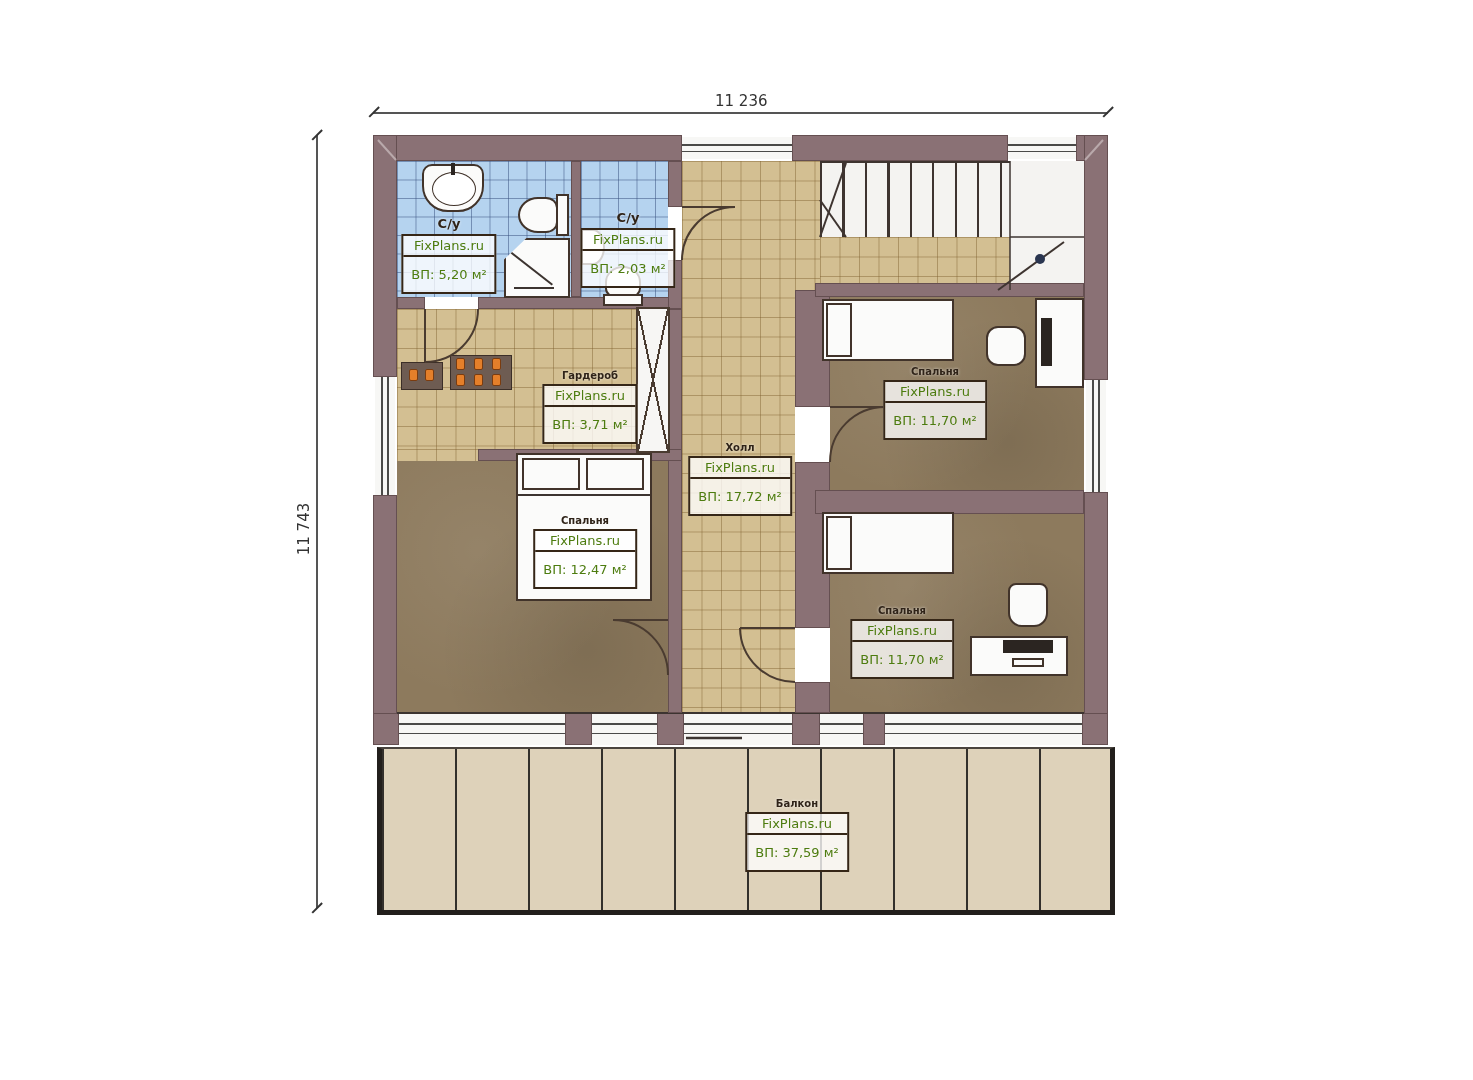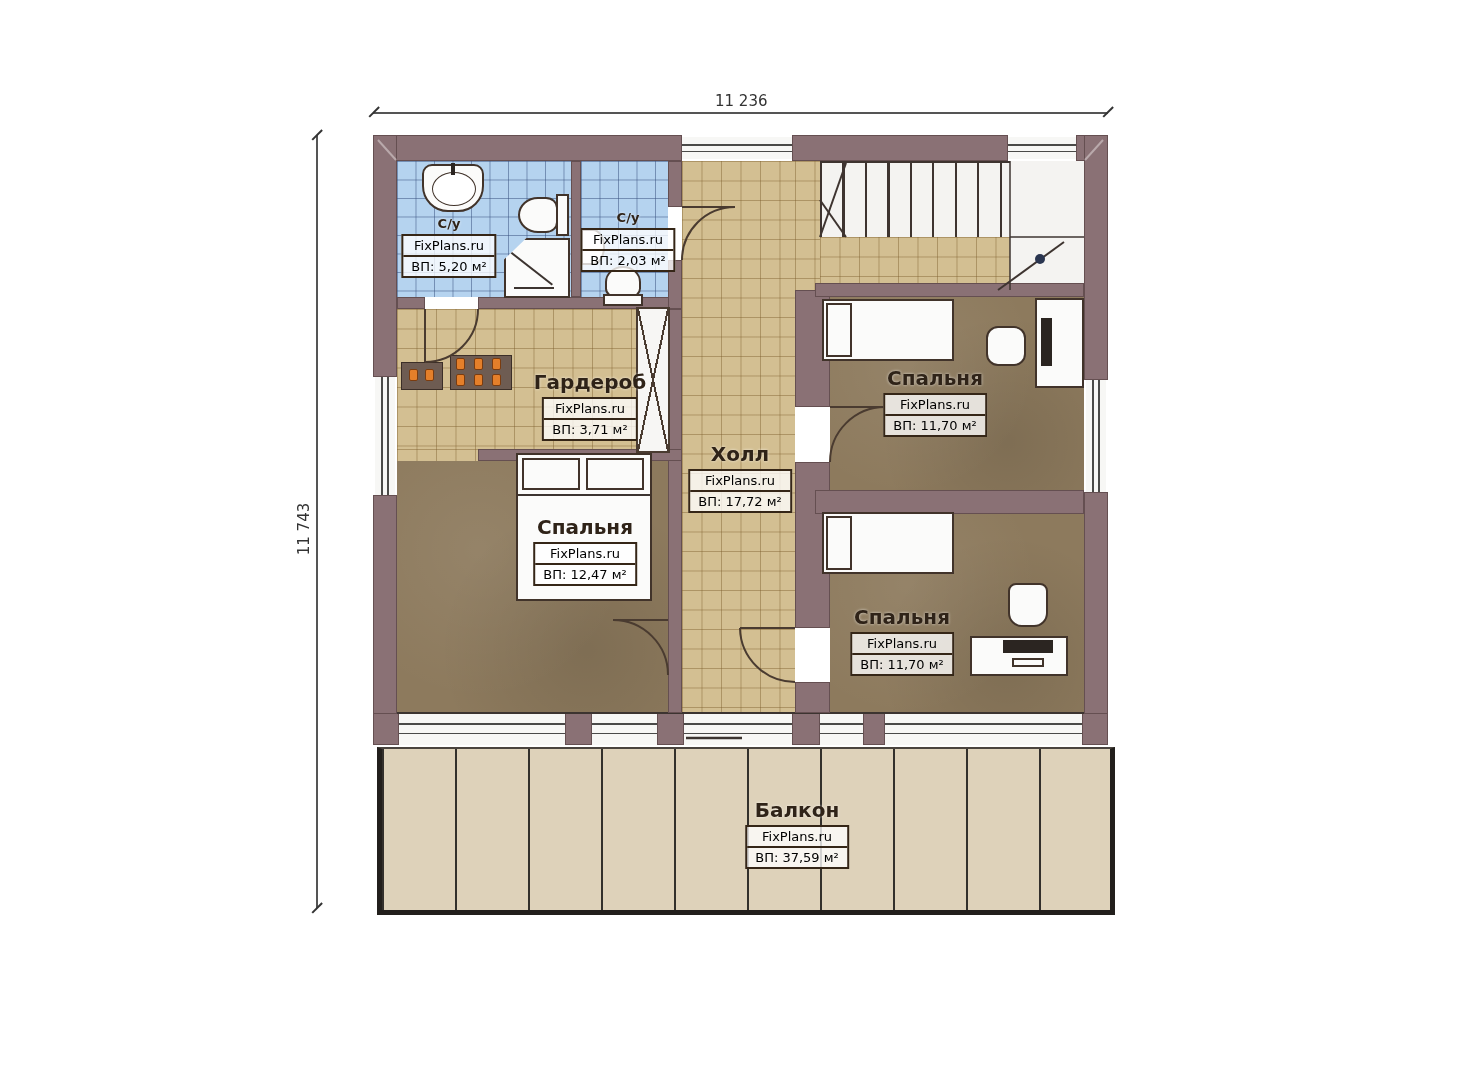--- a/index.html
+++ b/index.html
@@ -38,26 +38,26 @@
   
   .furn{position:absolute;background:#fbfbfa;border:2px solid #41332a;box-sizing:border-box;}
   .dark{position:absolute;background:#2b2521;}
   .dresser{position:absolute;background:#6e5c52;border:1px solid #3c2f28;box-sizing:border-box;}
   .shoe-dot{position:absolute;width:9px;height:12px;background:#e47f2a;border:1px solid #7a3c10;box-sizing:border-box;border-radius:2px;}
   .closet-x{position:absolute;background:#f7f6f4;border:2px solid #4a3b30;box-sizing:border-box;
     background-image:linear-gradient(to top right,transparent calc(50% - 1px),#4a3b30 calc(50% - 1px) calc(50% + 1px),transparent calc(50% + 1px)),
                      linear-gradient(to bottom right,transparent calc(50% - 1px),#4a3b30 calc(50% - 1px) calc(50% + 1px),transparent calc(50% + 1px));}
   
   .room-label{position:absolute;transform:translateX(-50%);display:flex;flex-direction:column;align-items:center;z-index:30;}
-  .room-name{font-weight:bold;color:#2f2318;font-size:20px;white-space:nowrap;margin-bottom:3px;
+  .room-name{font-weight:bold;color:#2f2318;font-size:10px;white-space:nowrap;margin-bottom:3px;
              text-shadow:0 0 3px rgba(255,255,255,.7);}
-  .label-box{border:2px solid #352617;background:rgba(255,255,255,.78);text-align:center;color:#000000;
+  .label-box{border:2px solid #352617;background:rgba(255,255,255,.78);text-align:center;color:#4d7c0f;
              font-size:13px;white-space:nowrap;}
   .label-box .row1{padding:2px 8px;border-bottom:2px solid #352617;}
-  .label-box .row2{padding:2px 8px;}
+  .label-box .row2{padding:10px 8px;}
   
   .dim-line{position:absolute;background:#555;}
   .dim-text{position:absolute;color:#333;font-size:15px;white-space:nowrap;}
   .tick{position:absolute;width:14px;height:1.5px;background:#333;transform:rotate(-45deg);}
   .thinline{position:absolute;background:#3c3430;}
   svg.overlay{position:absolute;left:0;top:0;z-index:25;pointer-events:none;}
 </style>
 </head>
 <body>
 

